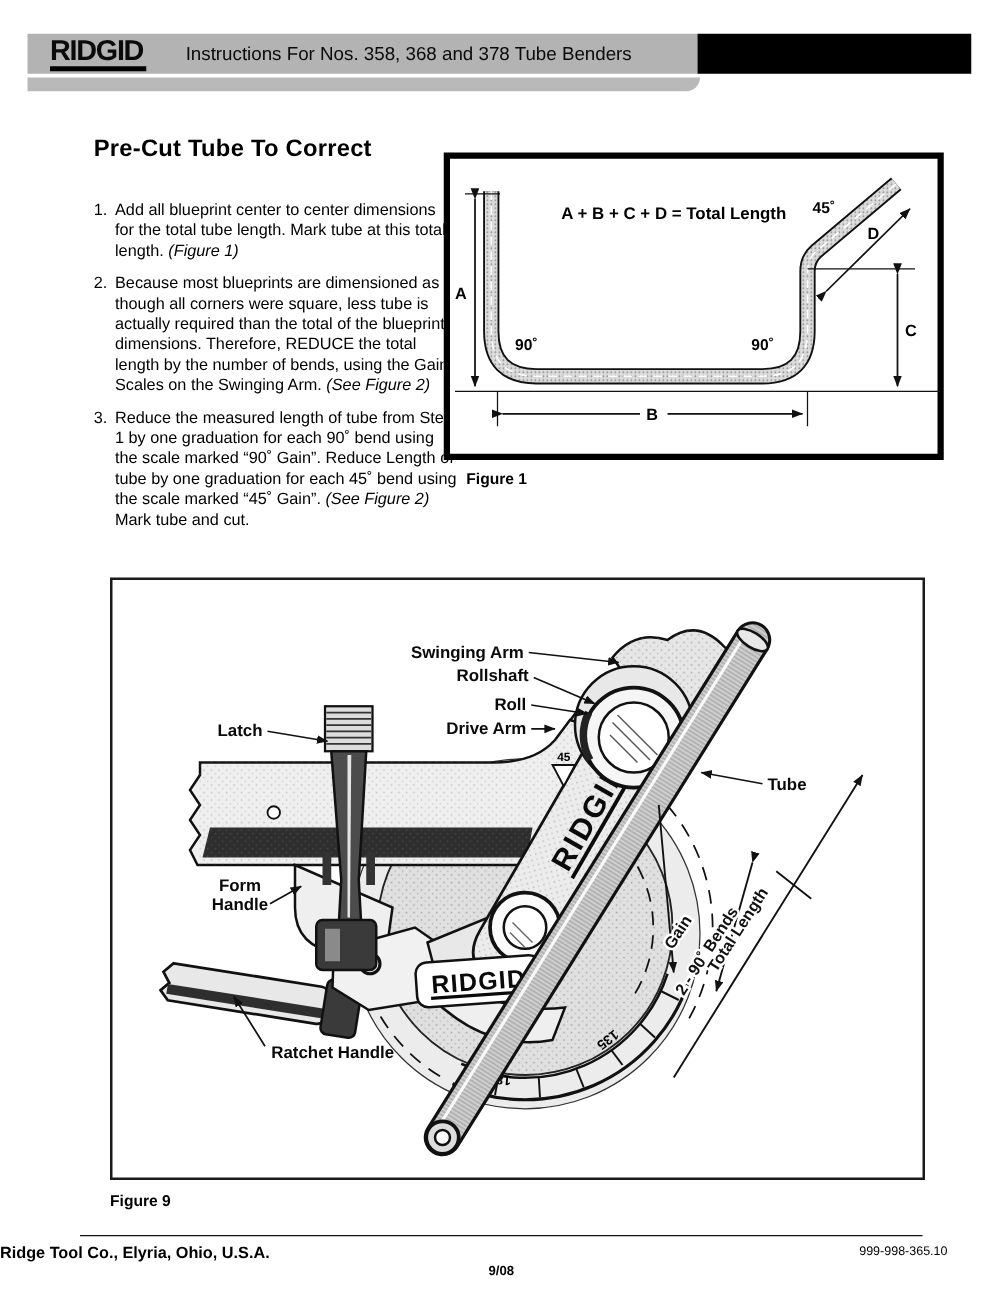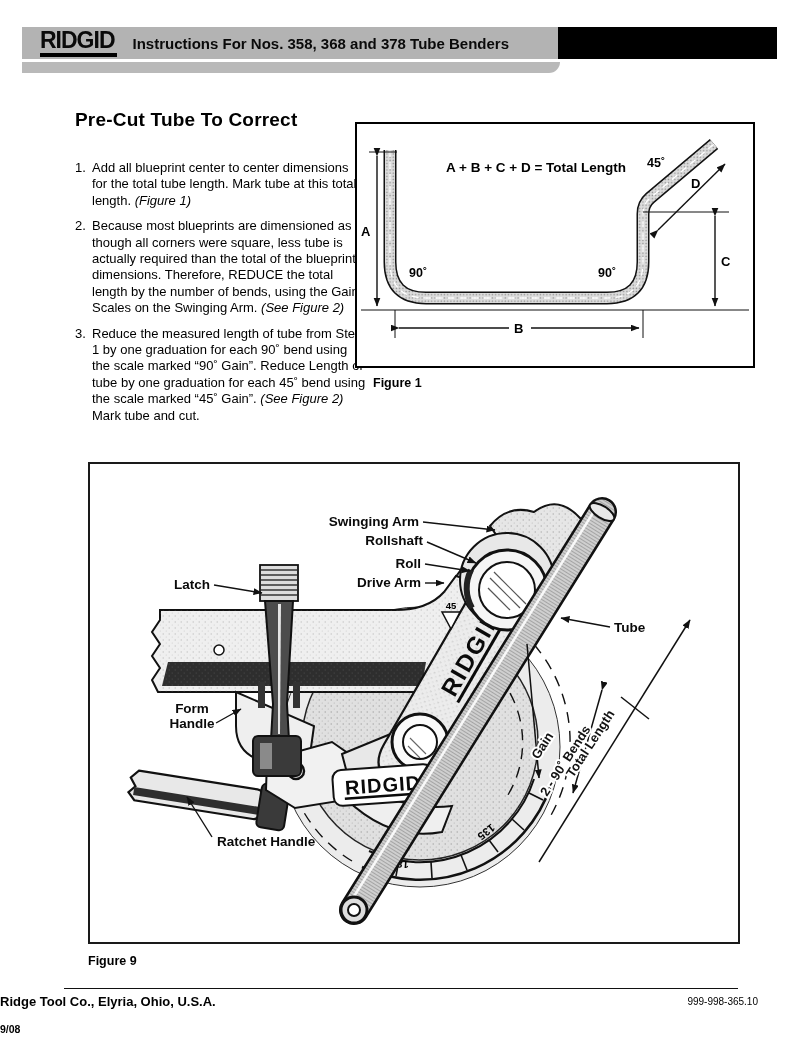--- a/index.html
+++ b/index.html
@@ -8,44 +8,44 @@
     font-family:"Liberation Sans",sans-serif;color:#000;overflow:hidden;
   }
   
   .hdr-bar{position:absolute;left:22px;top:27px;width:536px;height:32px;background:#b3b3b3;
     display:flex;align-items:center;}
   .hdr-black{position:absolute;left:558px;top:27px;width:219px;height:32px;background:#000;}
   .hdr-bar2{position:absolute;left:22px;top:62px;width:538px;height:11px;background:#b9b9b9;
     border-radius:0 0 16px 0;}
   .logo{margin-left:18px;font-size:23px;font-weight:bold;letter-spacing:-1px;
     border-bottom:4px solid #000;line-height:23px;padding:0 2px 1px 0;color:#0a0a0a;}
-  .hdr-title{margin-left:16px;font-size:15px;font-weight:bold;color:#0a0a0a;}
+  .hdr-title{margin-left:32px;font-size:15px;font-weight:normal;color:#0a0a0a;}
   
   .heading{position:absolute;left:75px;top:109px;width:300px;
     font-size:19px;font-weight:bold;line-height:22px;letter-spacing:.2px;}
   .steps{position:absolute;left:75px;top:160px;width:292px;font-size:13px;line-height:16.4px;}
   .step{display:flex;margin-bottom:9px;}
   .step .num{width:17px;flex:none;}
   .step .txt{flex:1;}
   .it{font-style:italic;}
   
   .fig1-box{position:absolute;left:355px;top:122px;width:400px;height:246px;
-    border:2px solid #000000;box-sizing:border-box;background:#fff;}
+    border:5px solid #000000;box-sizing:border-box;background:#fff;}
   .fig1-cap{position:absolute;left:356px;top:376px;font-size:12.5px;font-weight:bold;padding-left:17px;}
   .fig2-box{position:absolute;left:88px;top:462px;width:652px;height:482px;
     border:2px solid #1a1a1a;box-sizing:border-box;background:#fff;}
   .fig2-cap{position:absolute;left:88px;top:954px;font-size:12.5px;font-weight:bold;}
   svg text{font-family:"Liberation Sans",sans-serif;}
   
   .foot-rule{position:absolute;left:64px;top:988px;width:674px;border-top:1.5px solid #111;}
   .foot-left{position:absolute;left:68px;top:996px;font-size:9.5px;margin-top:45px;}
   .foot-center{position:absolute;left:0;top:994px;width:802px;text-align:left;
     font-size:13px;font-weight:bold;}
-  .foot-date{position:absolute;left:0;top:1011px;width:802px;
-    font-size:10.5px;font-weight:bold;margin-top:12px;}
+  .foot-date{position:absolute;left:0;top:1011px;width:802px;text-align:center;
+    font-size:10.5px;font-weight:bold;}
   .foot-right{position:absolute;right:44px;top:996px;font-size:10px;}
 </style>
 </head>
 <body>
 
 <div class="hdr-bar">
   <div class="logo">RIDGID</div>
   <div class="hdr-title">Instructions For Nos. 358, 368 and 378 Tube Benders</div>
 </div>
 <div class="hdr-black"></div>

